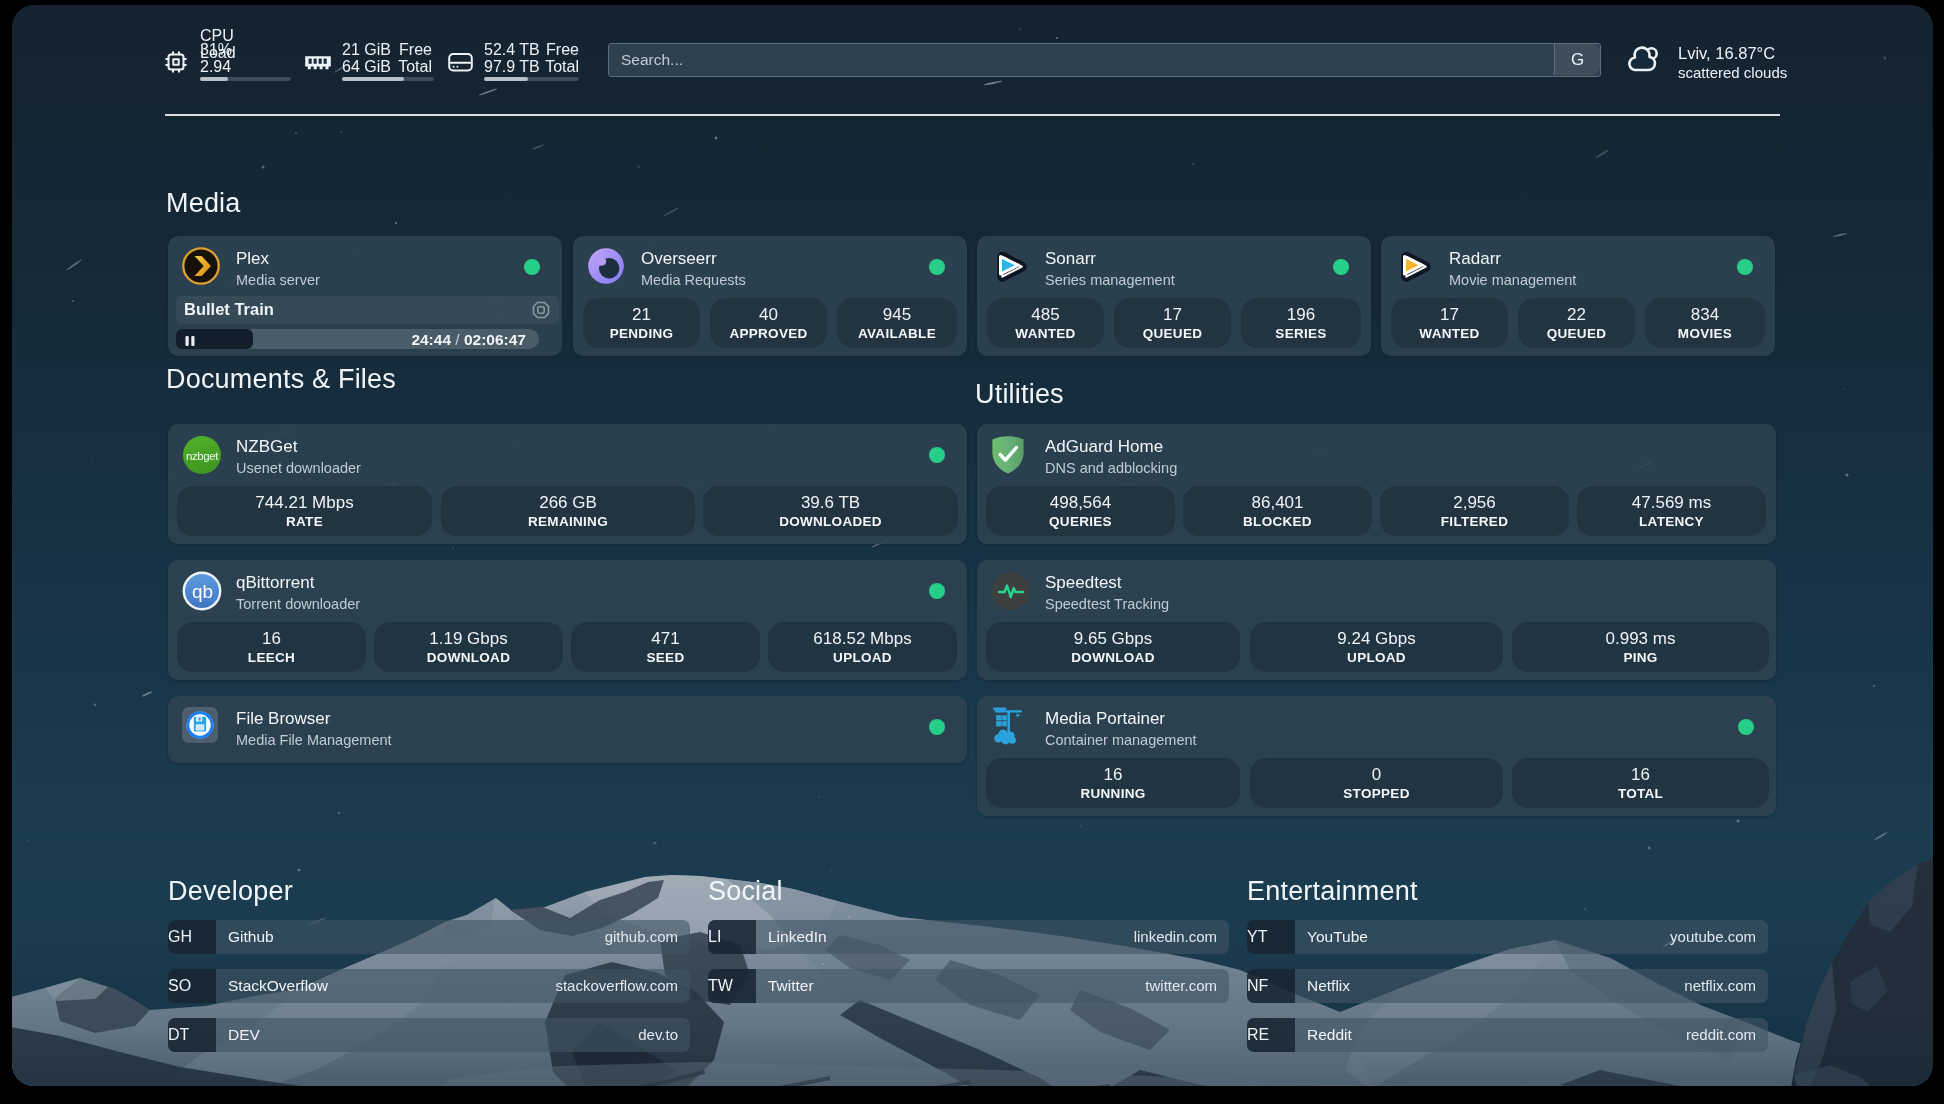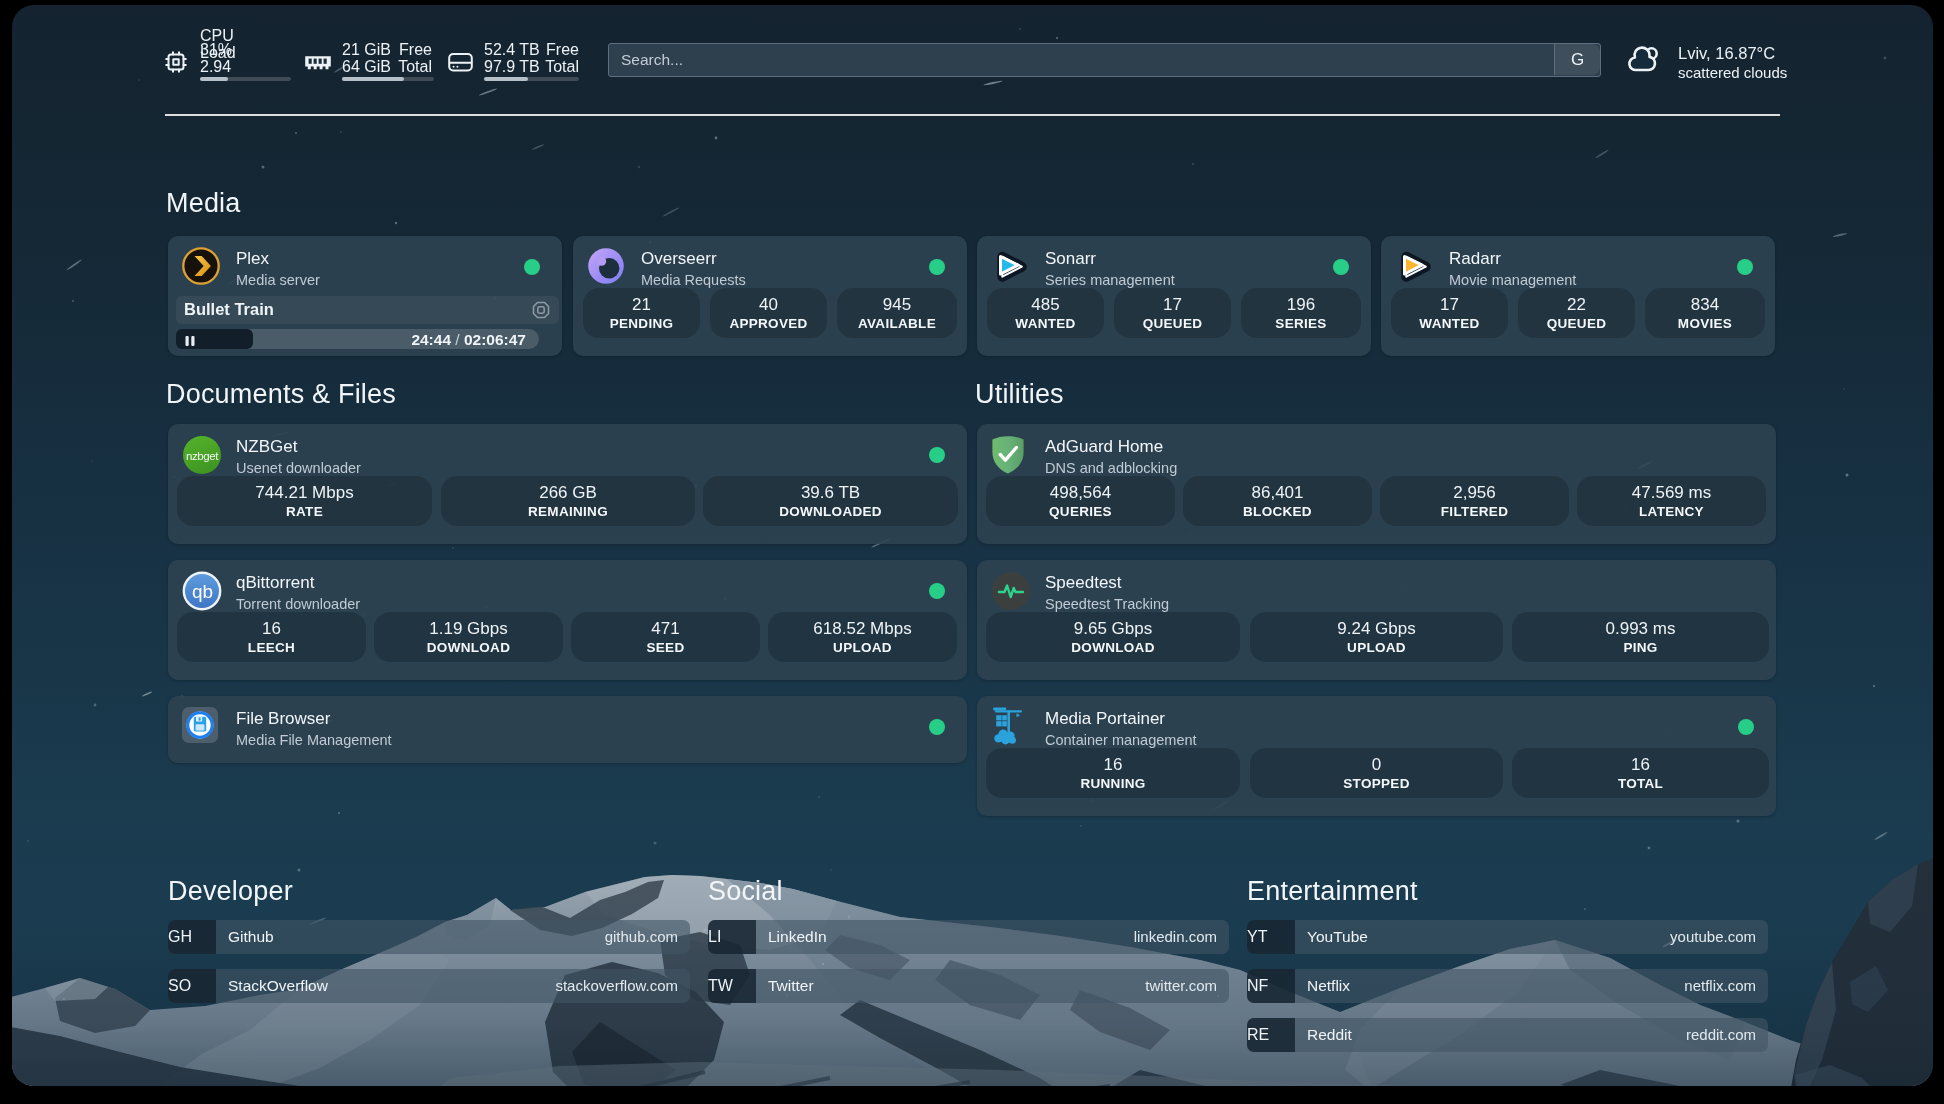--- a/index.html
+++ b/index.html
@@ -9,21 +9,21 @@
 .abs {position:absolute}
 .t1 {position:absolute;color:#edf2f6;font-size:16px;line-height:17px;white-space:nowrap}
 .pbar {position:absolute;height:4px;border-radius:2px;background:rgba(255,255,255,0.18)}
 .pfill {position:absolute;left:0;top:0;height:4px;border-radius:2px;background:#b6c0c9}
 .hdr {position:absolute;color:#f1f5f8;font-size:27px;font-weight:500;letter-spacing:0.2px;white-space:nowrap}
 .card {position:absolute;background:rgba(45,66,81,0.9);border-radius:10px;box-shadow:0 1px 3px rgba(0,0,0,0.25)}
 .cicon {position:absolute;left:14px;top:11px;width:40px;height:40px}
 .ct {position:absolute;left:68px;top:13px;font-size:17px;font-weight:400;color:#f2f6f9;white-space:nowrap}
 .cs {position:absolute;left:68px;top:36px;font-size:14.5px;color:#c0cbd4;white-space:nowrap}
 .dot {position:absolute;right:22px;top:23px;width:16px;height:16px;border-radius:50%;background:#27ce87}
-.sb {position:absolute;top:52px;height:50px;border-radius:16px;background:rgba(26,41,53,0.55)}
+.sb {position:absolute;top:62px;height:50px;border-radius:16px;background:rgba(26,41,53,0.55)}
 .sn {position:absolute;left:0;top:7px;width:100%;text-align:center;font-size:17px;color:#eef3f6;white-space:nowrap}
 .sl {position:absolute;left:0;top:28px;width:100%;text-align:center;font-size:13.5px;font-weight:700;color:#f5f8fa;letter-spacing:0.3px;white-space:nowrap}
 .bm {position:absolute;height:34px;border-radius:7px;background:rgba(65,85,100,0.60);overflow:hidden}
 .bma {position:absolute;left:0;top:0;width:48px;height:34px;background:rgba(16,30,42,0.75);color:#eef3f6;font-size:16px;line-height:34px}
 .bmn {position:absolute;left:60px;top:0;height:34px;line-height:34px;font-size:15.5px;color:#f0f4f7;white-space:nowrap}
 .bmu {position:absolute;right:12px;top:0;height:34px;line-height:34px;font-size:15px;color:#e2e9ee;white-space:nowrap}
 </style></head>
 <body>
 <div class="screen">
     <div class="page">
@@ -316,21 +316,21 @@
 <div class="sb" style="left:137px;width:117px">
           <div class="sn">22</div>
           <div class="sl">QUEUED</div>
         </div>
 <div class="sb" style="left:264px;width:120px">
           <div class="sn">834</div>
           <div class="sl">MOVIES</div>
         </div>
       </div>
 
-<div class="hdr" style="left:166px;top:379px">Documents &amp; Files</div>
+<div class="hdr" style="left:166px;top:364px">Documents &amp; Files</div>
 <div class="hdr" style="left:975px;top:379px">Utilities</div>
 <div class="card" style="left:168px;top:424px;width:799px;height:120px">
 <div class="cicon"><svg width="40" height="40" viewBox="0 0 40 40">
 <defs>
               <linearGradient id="nzg" x1="0" y1="0" x2="0.4" y2="1">
                 <stop offset="0" stop-color="#55b32a"></stop>
                 <stop offset="1" stop-color="#3f9722"></stop>
               </linearGradient>
             </defs>
 <circle cx="20" cy="20" r="19" fill="url(#nzg)"></circle>
@@ -489,20 +489,25 @@
 <div class="bm" style="left:168px;top:920px;width:522px">
         <div class="bma">GH</div>
         <div class="bmn">Github</div>
         <div class="bmu">github.com</div>
       </div>
 <div class="bm" style="left:168px;top:969px;width:522px">
         <div class="bma">SO</div>
         <div class="bmn">StackOverflow</div>
         <div class="bmu">stackoverflow.com</div>
       </div>
+<div class="bm" style="left:168px;top:1018px;width:522px">
+        <div class="bma">DT</div>
+        <div class="bmn">DEV</div>
+        <div class="bmu">dev.to</div>
+      </div>
 <div class="bm" style="left:708px;top:920px;width:521px">
         <div class="bma">LI</div>
         <div class="bmn">LinkedIn</div>
         <div class="bmu">linkedin.com</div>
       </div>
 <div class="bm" style="left:708px;top:969px;width:521px">
         <div class="bma">TW</div>
         <div class="bmn">Twitter</div>
         <div class="bmu">twitter.com</div>
       </div>

